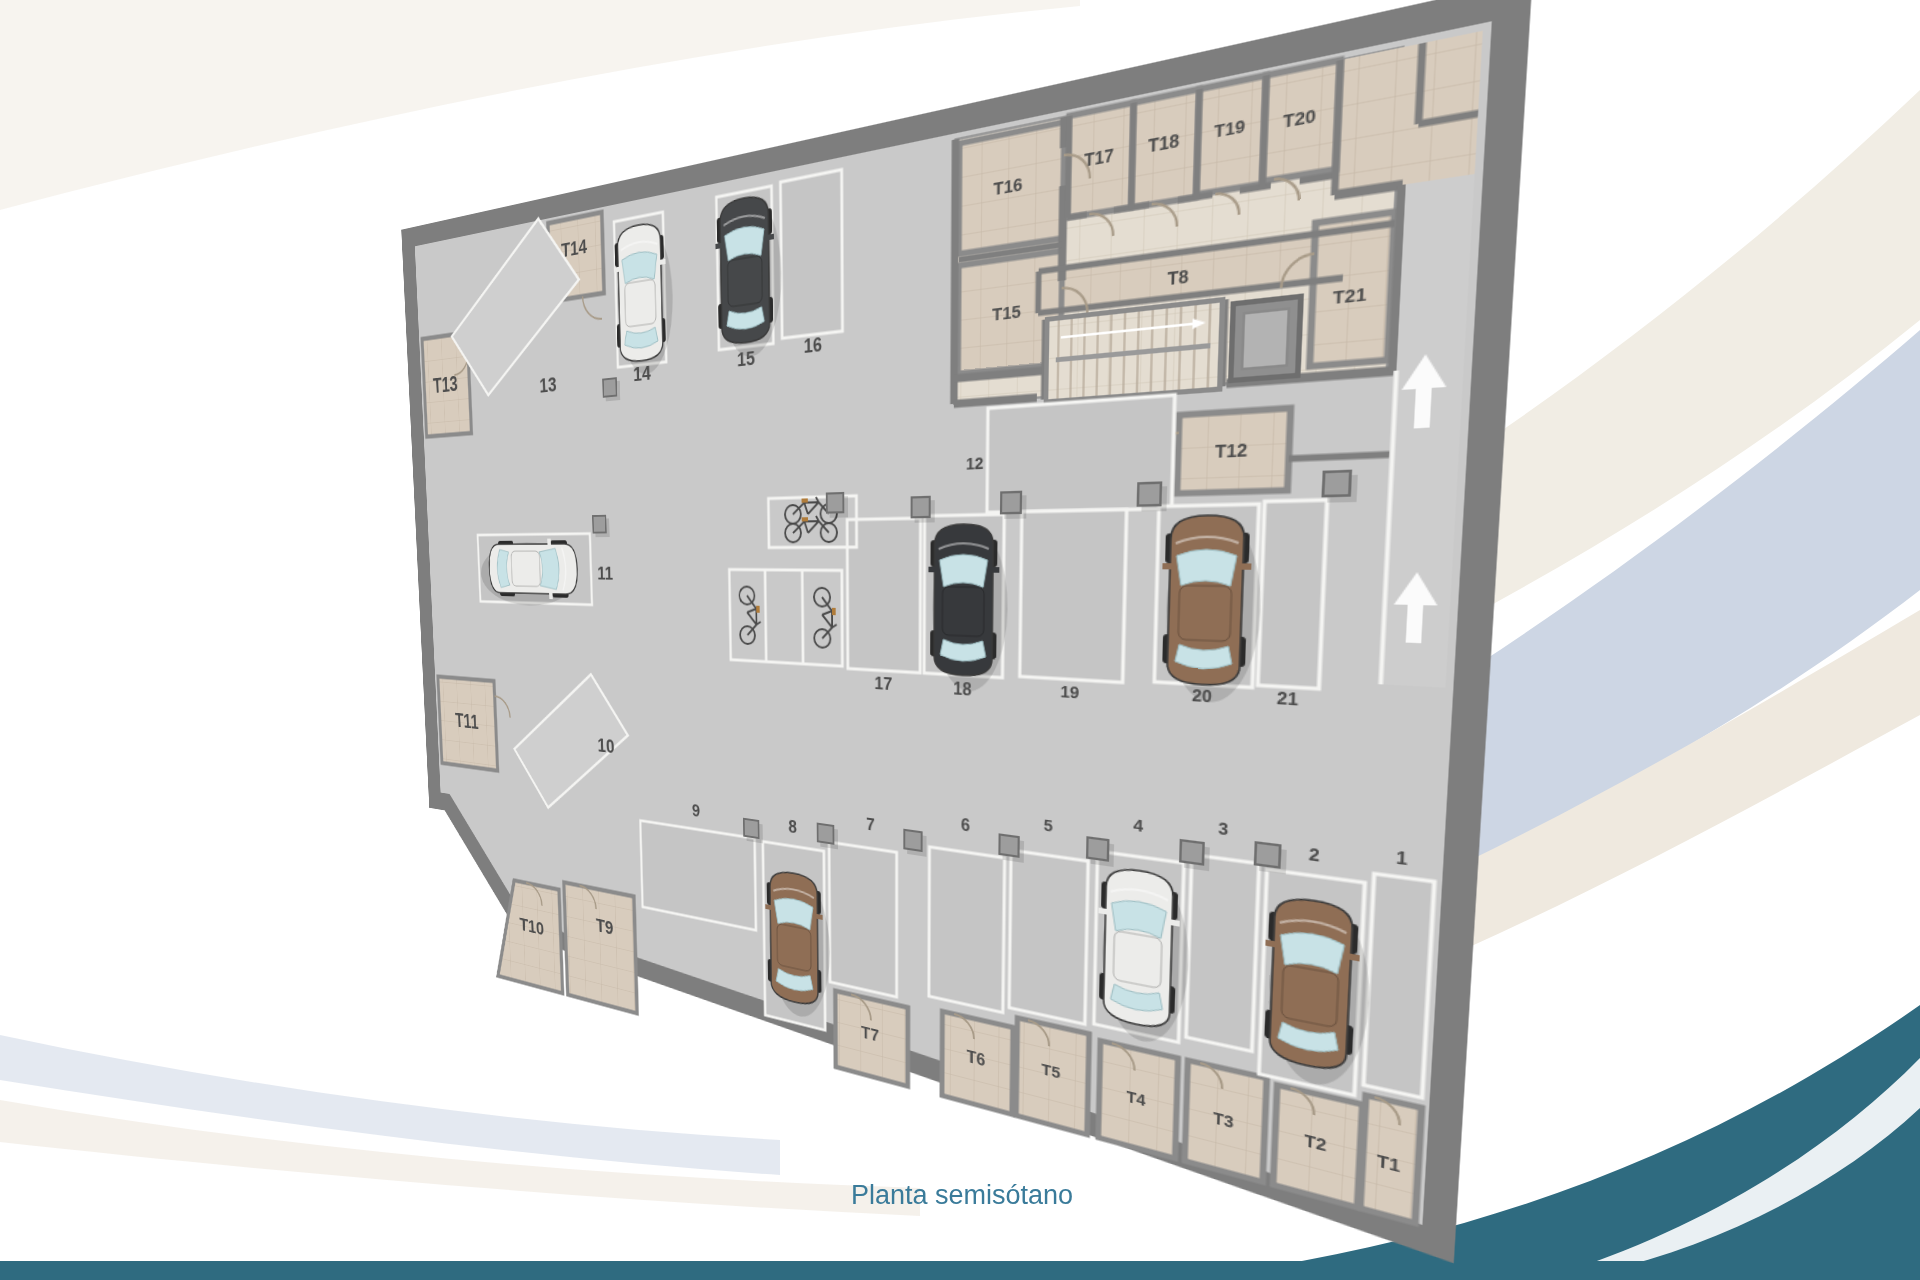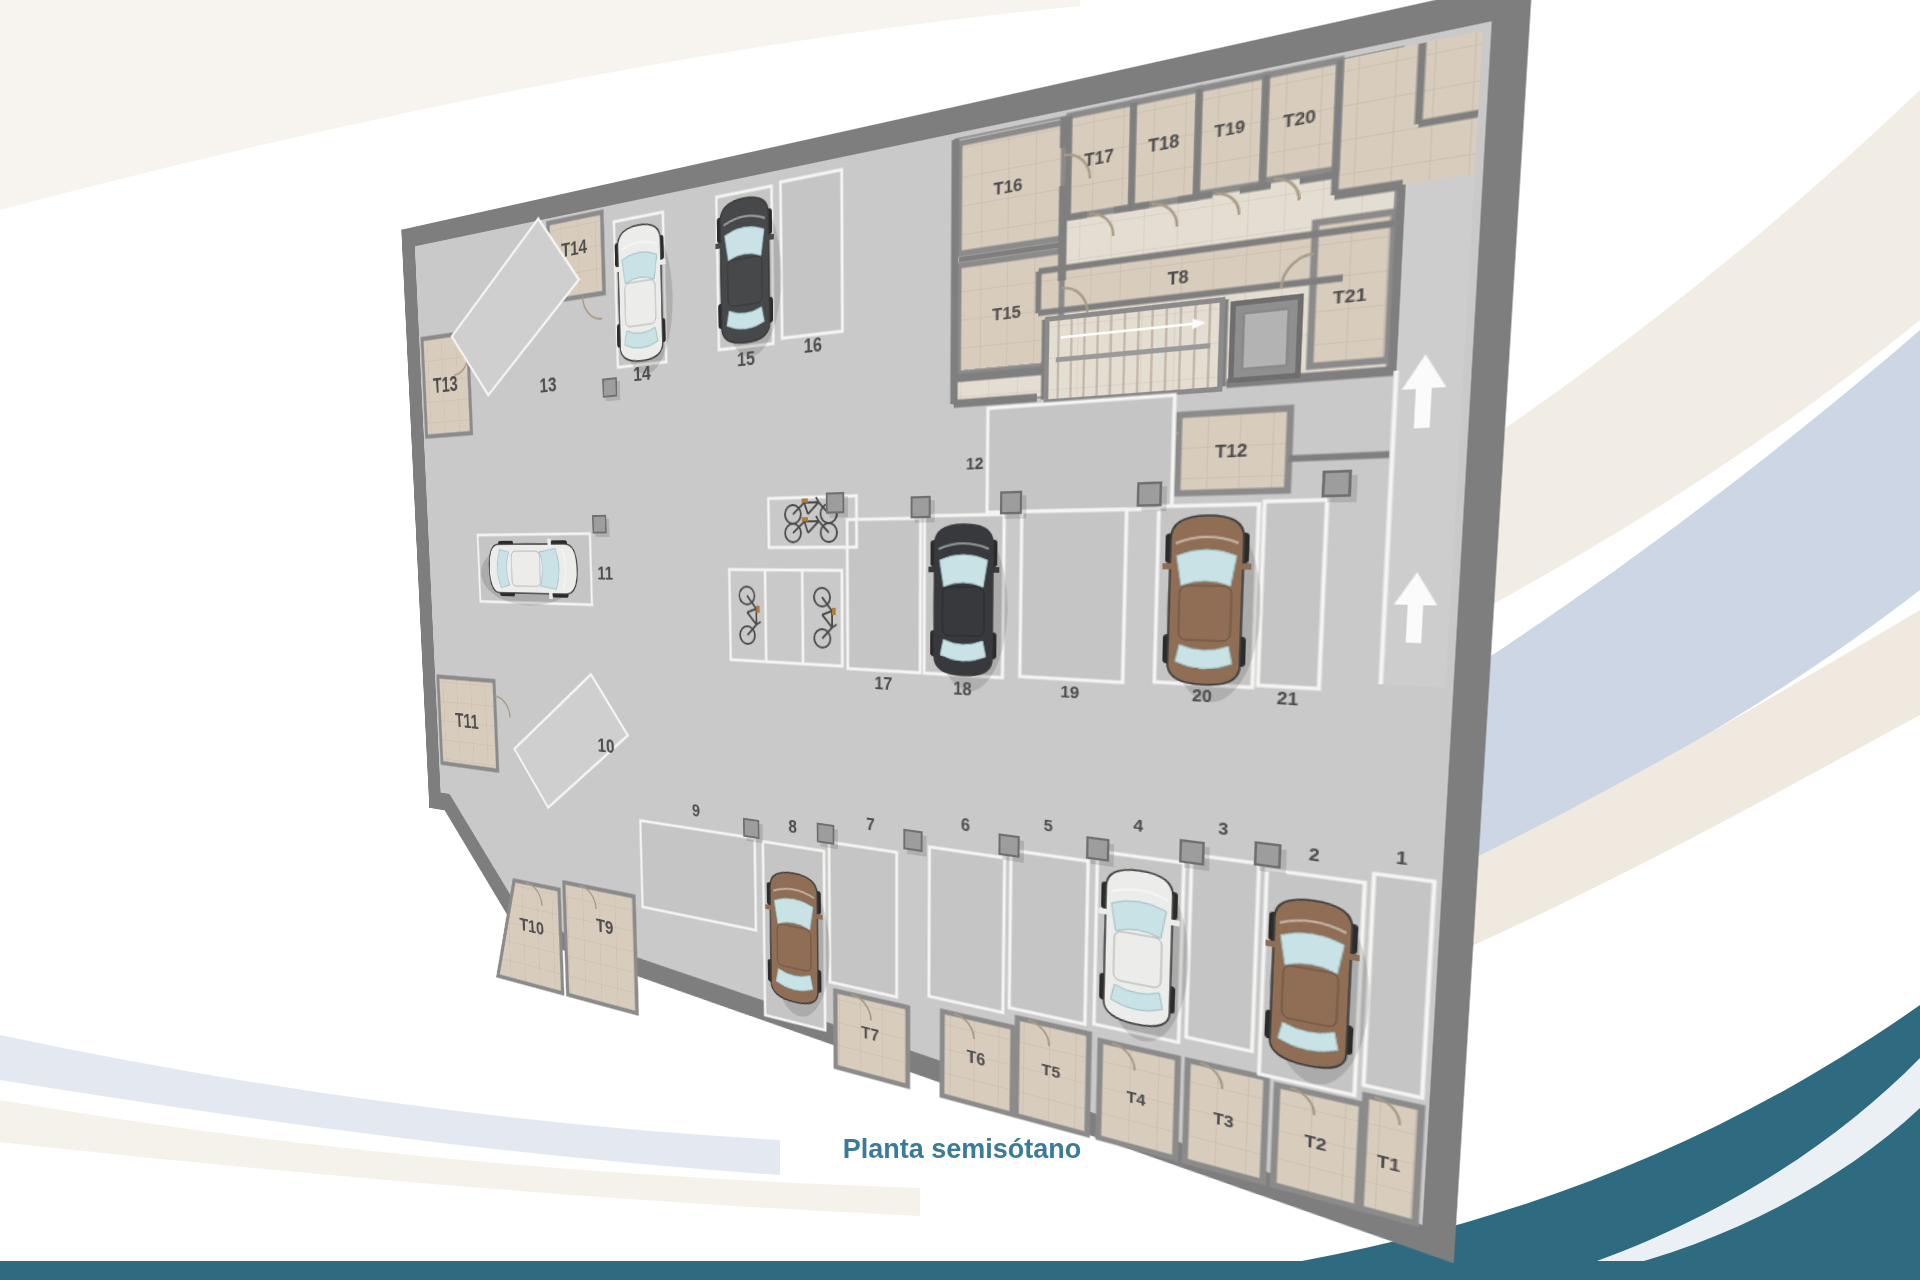--- a/index.html
+++ b/index.html
@@ -4,22 +4,22 @@
 <style>
   html,body{margin:0;padding:0;}
   body{width:1920px;height:1280px;position:relative;overflow:hidden;background:#ffffff;
        font-family:"Liberation Sans",sans-serif;}
   .bg{position:absolute;left:0;top:0;z-index:0;}
   .plan-wrap{position:absolute;left:0;top:0;width:1100px;height:900px;z-index:2;
     transform-origin:0 0;
     transform:matrix3d(0.414391,-0.216364,0,-0.000389709, 0.0771222,0.897044,0,0.0000862956, 0,0,1,0, 408,238,0,1);}
   .plan-svg{overflow:visible;display:block;}
   .plan-svg text{font-family:"Liberation Sans",sans-serif;font-weight:bold;fill:#4d4d4d;text-anchor:middle;}
-  .page-title{position:absolute;left:962px;top:1134px;transform:translateX(-50%);z-index:3;
-    color:#3a7b9a;font-weight:bold;font-size:27px;white-space:nowrap;}
+  .page-title{position:absolute;left:962px;top:1180px;transform:translateX(-50%);z-index:3;
+    color:#3a7b9a;font-weight:normal;font-size:27px;white-space:nowrap;}
 </style>
 </head>
 <body>
 
 <svg class="bg" width="1920" height="1280" viewBox="0 0 1920 1280">
   <g>
     <path d="M0,210 C340,120 720,40 1080,6 L1080,0 L0,0 Z" fill="#f4f0e8" opacity="0.7"></path>
     <path d="M1150,640 C1430,500 1700,300 1920,90 L1920,320 C1700,500 1430,650 1180,755 Z" fill="#f1ede4"></path>
     <path d="M1090,880 C1400,740 1700,520 1920,330 L1920,590 C1700,760 1420,900 1130,1000 Z" fill="#cdd6e4"></path>
     <path d="M1100,1010 C1420,910 1700,740 1920,610 L1920,715 C1700,835 1450,975 1170,1062 Z" fill="#efe9df"></path>

